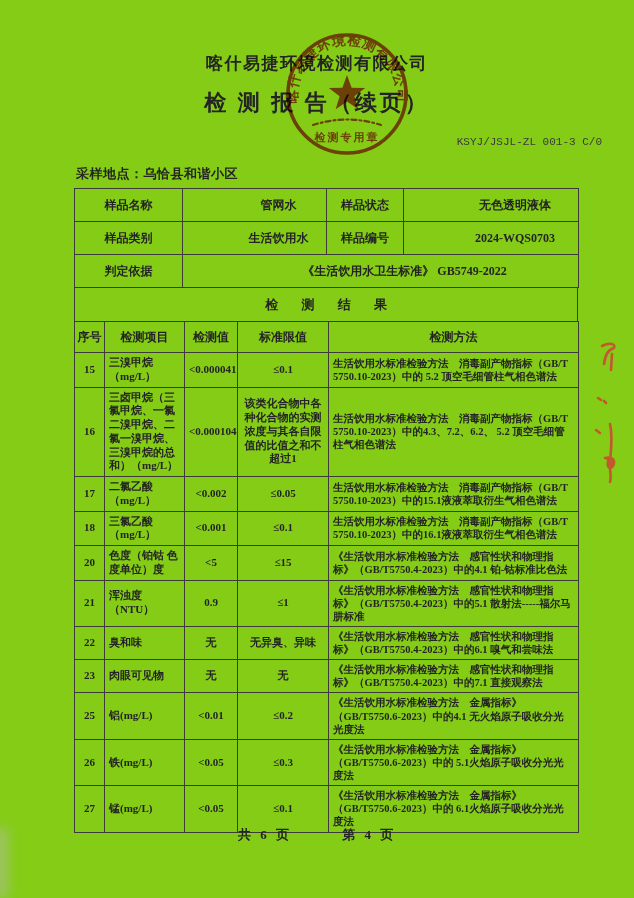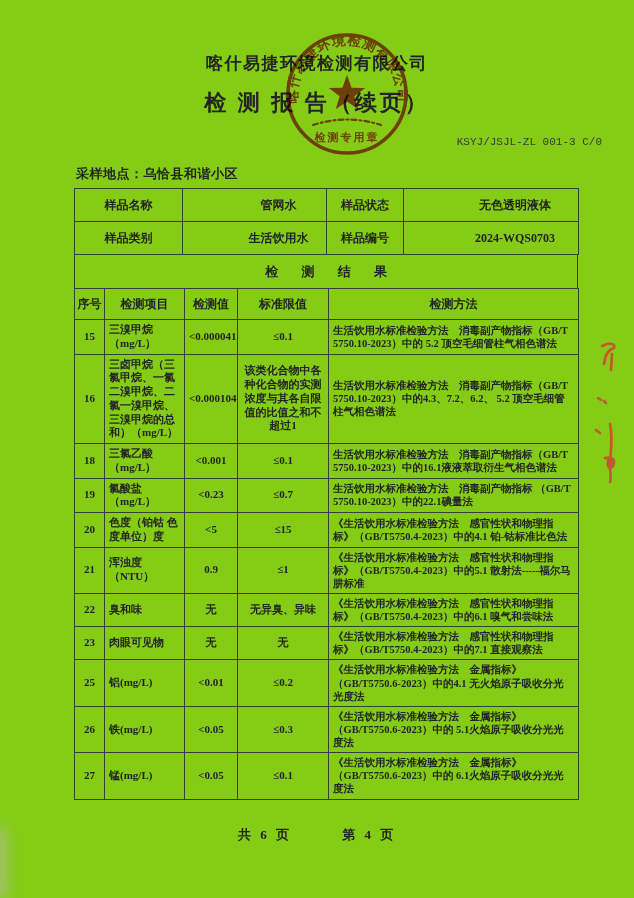--- a/index.html
+++ b/index.html
@@ -181,20 +181,24 @@
         <th>样品名称</th>
         <td>管网水</td>
         <th>样品状态</th>
         <td>无色透明液体</td>
       </tr>
       <tr>
         <th>样品类别</th>
         <td>生活饮用水</td>
         <th>样品编号</th>
         <td>2024-WQS0703</td>
+      </tr>
+      <tr>
+        <th>判定依据</th>
+        <td colspan="3">《生活饮用水卫生标准》 GB5749-2022</td>
       </tr>
     </tbody>
       </table>
 
     <div class="section-title-band">检 测 结 果</div>
 
     <table class="results-table">
       <colgroup>
           <col style="width:30px">
           <col style="width:80px">
@@ -222,36 +226,36 @@
           </tr>
 
           <tr>
             <td class="c-no">16</td>
             <td class="c-item">三卤甲烷（三氯甲烷、一氯二溴甲烷、二氯一溴甲烷、三溴甲烷的总和）（mg/L）</td>
             <td class="c-val">&lt;0.000104</td>
             <td class="c-limit">该类化合物中各种化合物的实测浓度与其各自限值的比值之和不超过1</td>
             <td class="c-method">生活饮用水标准检验方法　消毒副产物指标（GB/T 5750.10-2023）中的4.3、7.2、6.2、 5.2 顶空毛细管柱气相色谱法</td>
           </tr>
 
+          <tr>
+            <td class="c-no">17</td>
+            <td class="c-item">二氯乙酸（mg/L）</td>
+            <td class="c-val">&lt;0.002</td>
+            <td class="c-limit">≤0.05</td>
+            <td class="c-method">生活饮用水标准检验方法　消毒副产物指标（GB/T 5750.10-2023）中的15.1液液萃取衍生气相色谱法</td>
+          </tr>
 
           <tr>
             <td class="c-no">18</td>
             <td class="c-item">三氯乙酸（mg/L）</td>
             <td class="c-val">&lt;0.001</td>
             <td class="c-limit">≤0.1</td>
             <td class="c-method">生活饮用水标准检验方法　消毒副产物指标（GB/T 5750.10-2023）中的16.1液液萃取衍生气相色谱法</td>
           </tr>
 
-          <tr>
-            <td class="c-no">19</td>
-            <td class="c-item">氯酸盐（mg/L）</td>
-            <td class="c-val">&lt;0.23</td>
-            <td class="c-limit">≤0.7</td>
-            <td class="c-method">生活饮用水标准检验方法　消毒副产物指标 （GB/T 5750.10-2023）中的22.1碘量法</td>
-          </tr>
 
           <tr>
             <td class="c-no">20</td>
             <td class="c-item">色度（铂钴 色度单位）度</td>
             <td class="c-val">&lt;5</td>
             <td class="c-limit">≤15</td>
             <td class="c-method">《生活饮用水标准检验方法　感官性状和物理指标》（GB/T5750.4-2023）中的4.1 铂-钴标准比色法</td>
           </tr>
 
           <tr>

